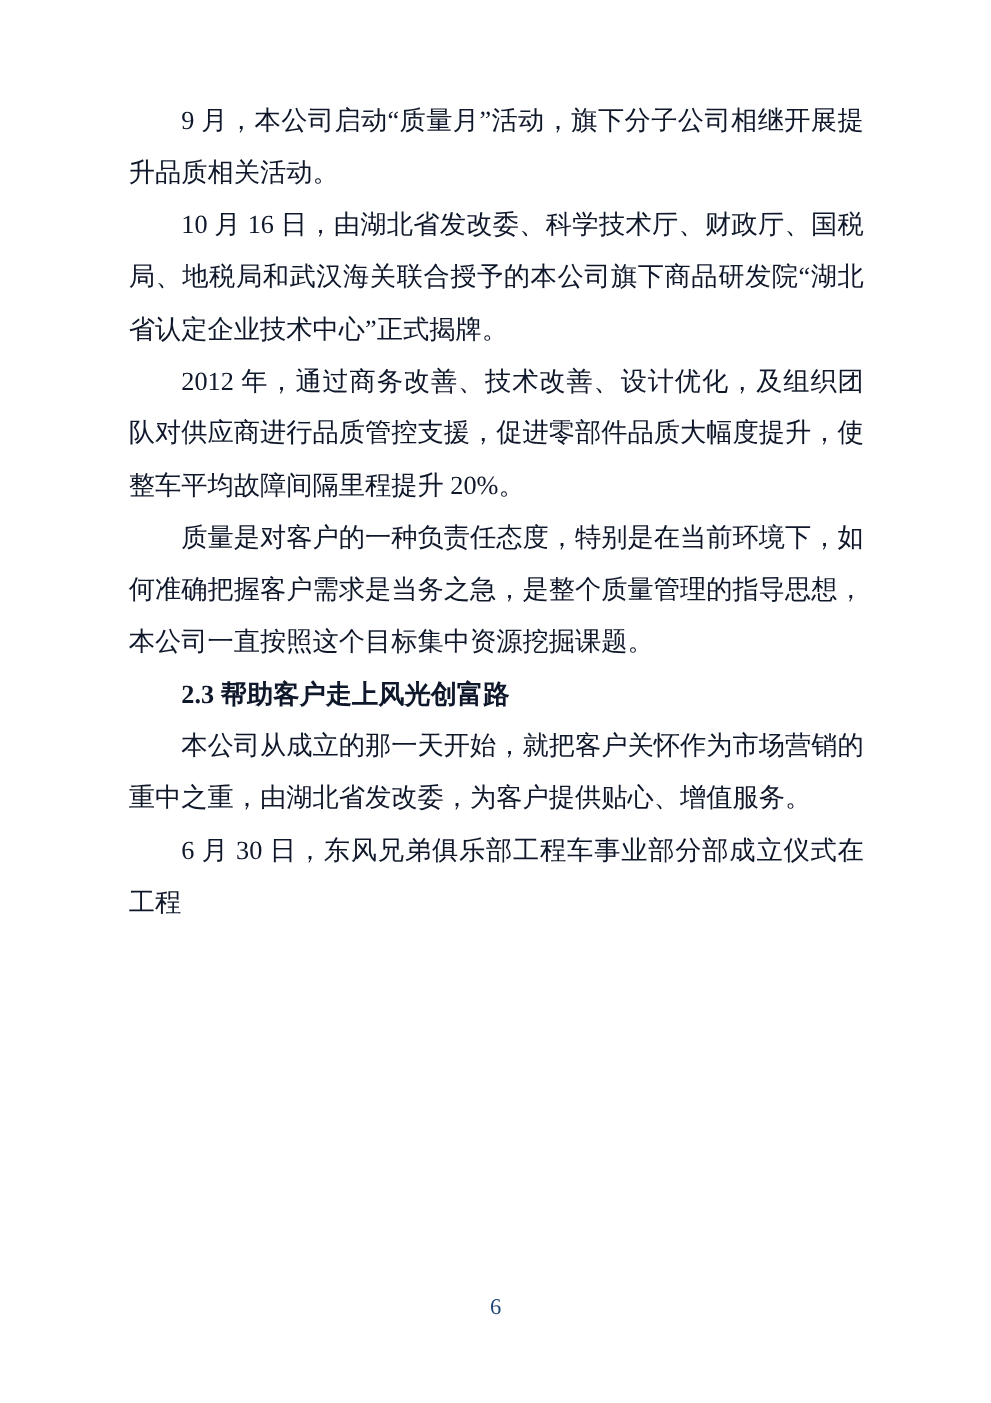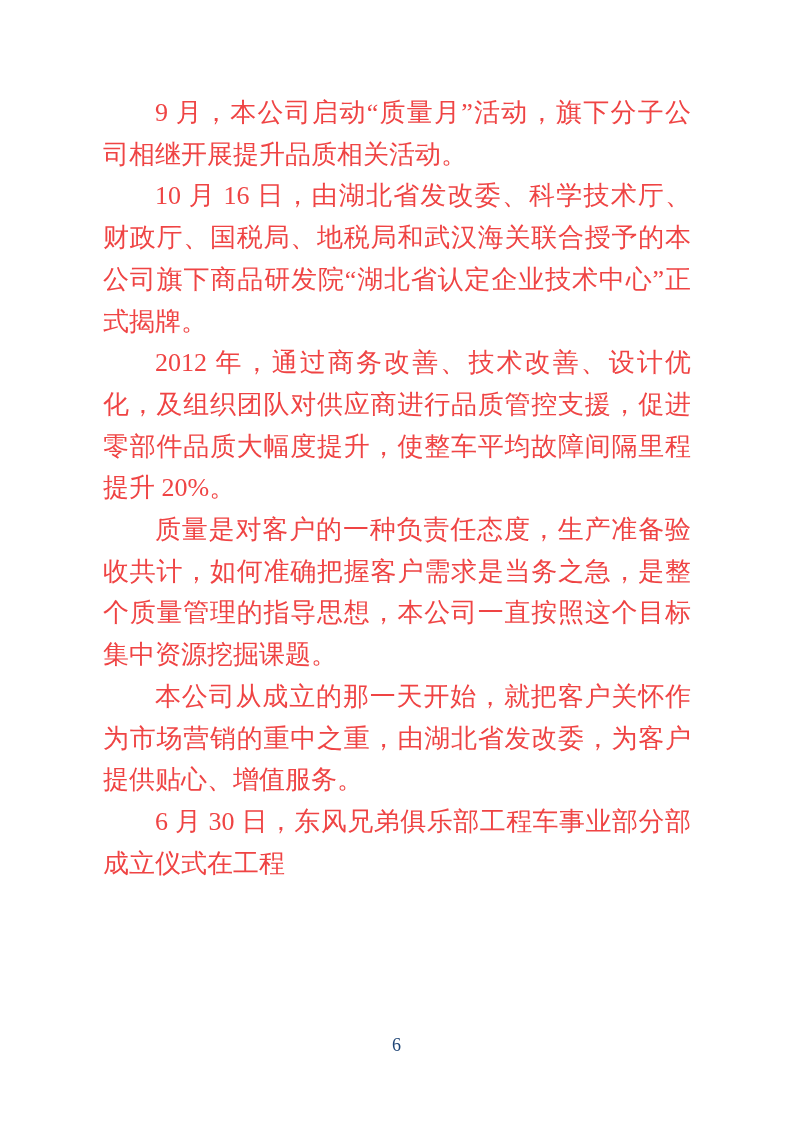--- a/index.html
+++ b/index.html
@@ -13,24 +13,24 @@
     position: relative;
     width: 793px;
     height: 1122px;
     background: #ffffff;
     overflow: hidden;
     font-family: "Liberation Serif", "DejaVu Serif", serif;
   }
   .content {
     position: absolute;
     left: 103px;
-    top: 92px;
+    top: 76px;
     width: 588px;
-    color: #ef4444;
-    font-size: 26px;
+    color: #0f172a;
+    font-size: 21px;
     line-height: 41.7px;
     text-align: justify;
     text-justify: inter-ideograph;
   }
   .para {
     margin: 0;
     padding: 0;
     text-indent: 2em;
     word-break: break-all;
   }
@@ -54,20 +54,21 @@
 </style>
 </head>
 <body>
 
 <div class="page">
   <main class="content">
 
   <p class="para body">9 月，本公司启动“质量月”活动，旗下分子公司相继开展提升品质相关活动。</p>
       <p class="para body">10 月 16 日，由湖北省发改委、科学技术厅、财政厅、国税局、地税局和武汉海关联合授予的本公司旗下商品研发院“湖北省认定企业技术中心”正式揭牌。</p>
       <p class="para body">2012 年，通过商务改善、技术改善、设计优化，及组织团队对供应商进行品质管控支援，促进零部件品质大幅度提升，使整车平均故障间隔里程提升 20%。</p>
-      <p class="para body">质量是对客户的一种负责任态度，生产准备验收共计，如何准确把握客户需求是当务之急，是整个质量管理的指导思想，本公司一直按照这个目标集中资源挖掘课题。</p>
+      <p class="para body">质量是对客户的一种负责任态度，特别是在当前环境下，如何准确把握客户需求是当务之急，是整个质量管理的指导思想，本公司一直按照这个目标集中资源挖掘课题。</p>
+      <p class="para heading">2.3 帮助客户走上风光创富路</p>
       <p class="para body">本公司从成立的那一天开始，就把客户关怀作为市场营销的重中之重，由湖北省发改委，为客户提供贴心、增值服务。</p>
       <p class="para body">6 月 30 日，东风兄弟俱乐部工程车事业部分部成立仪式在工程</p>
     </main>
   <footer class="page-footer">
     <span class="page-number">6</span>
   </footer>
 </div>
 
 </body></html>

